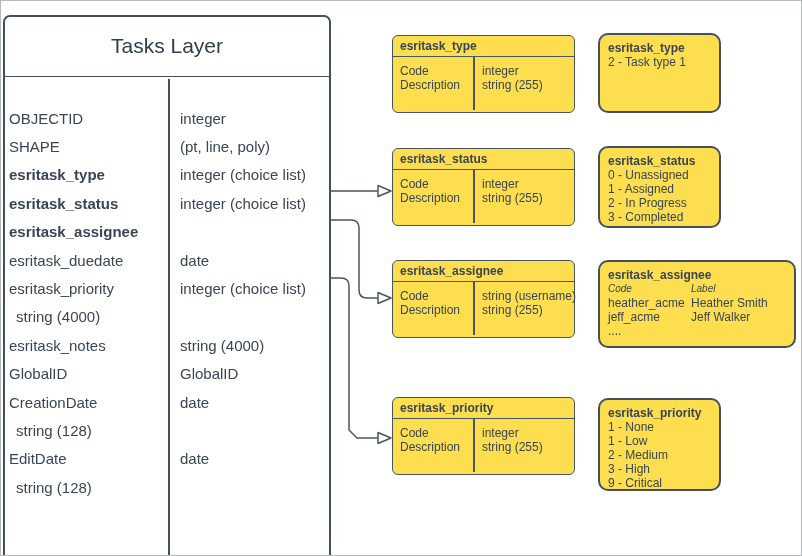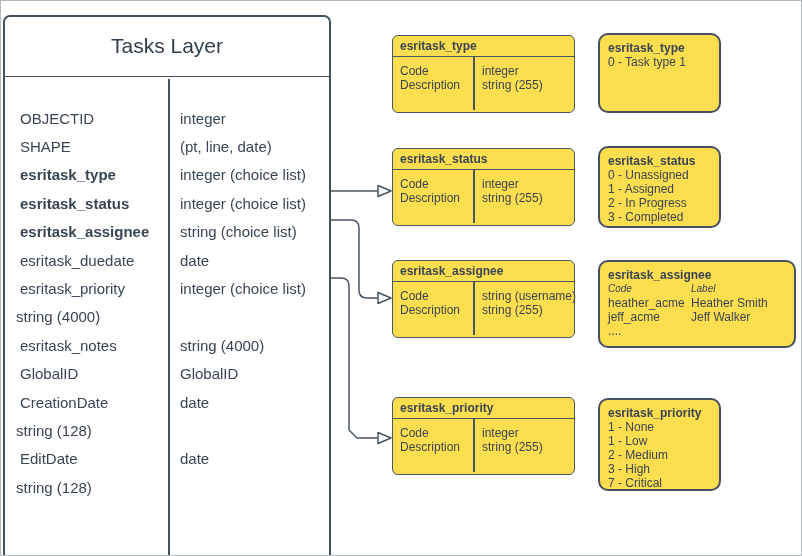--- a/index.html
+++ b/index.html
@@ -17,21 +17,21 @@
   }
   .main-title{
     height:60px;line-height:58px;text-align:center;
     font-size:21px;color:#313e4c;border-bottom:1.7px solid #42505f;
   }
   .main-col-divider{
     position:absolute;top:62px;bottom:0;left:163px;width:1.5px;background:#42505f;
   }
   .main-rows{position:absolute;top:87px;left:0;right:0;}
   .frow{display:flex;height:28.4px;align-items:center;font-size:15px;}
-  .frow .fname{width:164px;padding-left:15px;white-space:nowrap;}
+  .frow .fname{width:164px;padding-left:4px;white-space:nowrap;}
   .frow .ftype{padding-left:11px;white-space:nowrap;}
   .frow.bold .fname{font-weight:bold;}
 
   
   .ltable{
     position:absolute;left:391px;width:183px;height:78px;
     background:#FCDE4F;border:1.6px solid #4a5562;border-radius:6px;
   }
   .ltable .lhead{
     height:21px;padding:3px 0 0 7px;font-size:12px;font-weight:bold;
@@ -65,33 +65,32 @@
   <div class="main-table">
     <div class="main-title">Tasks Layer</div>
     <div class="main-col-divider"></div>
     <div class="main-rows">
       <div class="frow">
           <span class="fname">OBJECTID</span>
           <span class="ftype">integer</span>
         </div>
       <div class="frow">
           <span class="fname">SHAPE</span>
-          <span class="ftype">(pt, line, date)</span>
+          <span class="ftype">(pt, line, poly)</span>
         </div>
       <div class="frow bold">
           <span class="fname">esritask_type</span>
           <span class="ftype">integer (choice list)</span>
         </div>
       <div class="frow bold">
           <span class="fname">esritask_status</span>
           <span class="ftype">integer (choice list)</span>
         </div>
       <div class="frow bold">
           <span class="fname">esritask_assignee</span>
-          <span class="ftype">string (choice list)</span>
         </div>
       <div class="frow">
           <span class="fname">esritask_duedate</span>
           <span class="ftype">date</span>
         </div>
       <div class="frow">
           <span class="fname">esritask_priority</span>
           <span class="ftype">integer (choice list)</span>
         </div>
       <div class="frow">
@@ -190,21 +189,21 @@
       </div>
       <div class="lcell-right">
         <div>integer</div>
         <div>string (255)</div>
       </div>
     </div>
   </div>
 
   <div class="dbox" style="top:32px;height:80px">
     <div class="dtitle">esritask_type</div>
-    <div class="dline">0 - Task type 1</div>
+    <div class="dline">2 - Task type 1</div>
   </div>
 
   <div class="dbox" style="top:145px;height:82px">
     <div class="dtitle">esritask_status</div>
     <div class="dline">0 - Unassigned</div>
     <div class="dline">1 - Assigned</div>
     <div class="dline">2 - In Progress</div>
     <div class="dline">3 - Completed</div>
   </div>
 
@@ -220,16 +219,16 @@
     </div>
     <div class="dline">....</div>
   </div>
 
   <div class="dbox" style="top:397px;height:93px">
     <div class="dtitle">esritask_priority</div>
     <div class="dline">1 - None</div>
     <div class="dline">1 - Low</div>
     <div class="dline">2 - Medium</div>
     <div class="dline">3 - High</div>
-    <div class="dline">7 - Critical</div>
+    <div class="dline">9 - Critical</div>
   </div>
 
 </div>
 
 </body></html>

